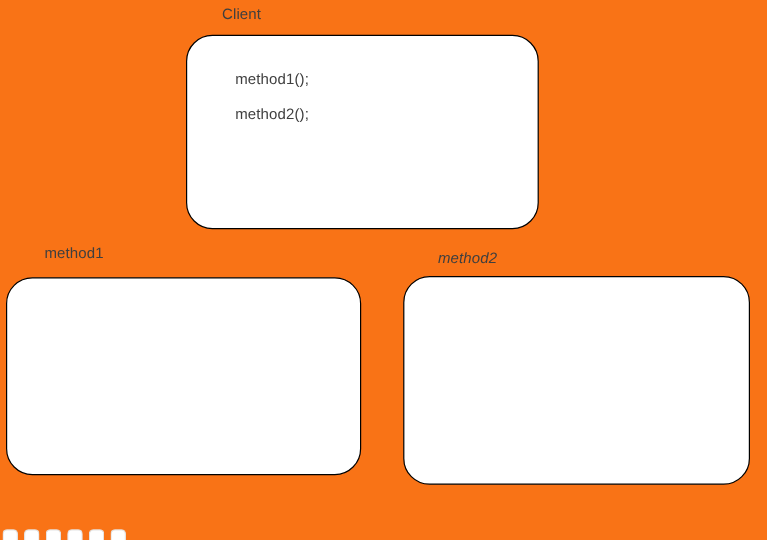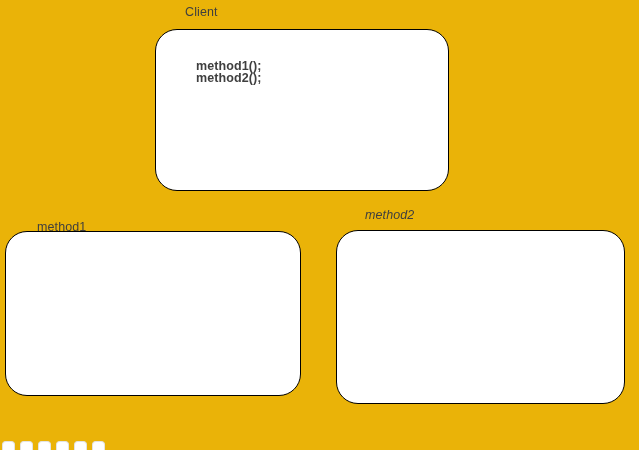--- a/index.html
+++ b/index.html
@@ -8,21 +8,21 @@
     padding: 0;
     background: #ffffff;
   }
   body {
     font-family: "Liberation Sans", sans-serif;
   }
   #canvas {
     position: relative;
     width: 639px;
     height: 450px;
-    background: #eab308;
+    background: #f97316;
     overflow: hidden;
   }
   .node {
     position: absolute;
     background: #ffffff;
     border: 1.7px solid #000000;
     border-radius: 22px;
     box-sizing: border-box;
   }
   .node-label {
@@ -33,51 +33,50 @@
     white-space: nowrap;
     letter-spacing: 0.1px;
   }
   .call-line {
     position: absolute;
     color: #3f3f3f;
     font-size: 12.5px;
     line-height: 15px;
     white-space: nowrap;
     letter-spacing: 0.1px;
-    font-weight: bold;
   }
   
   #client-node {
     left: 155px;
     top: 29px;
     width: 294px;
     height: 162px;
   }
   #client-label {
     left: 185px;
     top: 5px;
   }
   #client-call-1 {
     left: 196px;
     top: 59px;
   }
   #client-call-2 {
     left: 196px;
-    top: 71px;
+    top: 88px;
   }
   
   #method1-node {
     left: 5px;
     top: 231px;
     width: 296px;
     height: 165px;
   }
   #method1-label {
     left: 37px;
-    top: 220px;
+    top: 204px;
     text-align: center;
   }
   
   #method2-node {
     left: 336px;
     top: 230px;
     width: 289px;
     height: 174px;
   }
   #method2-label {

